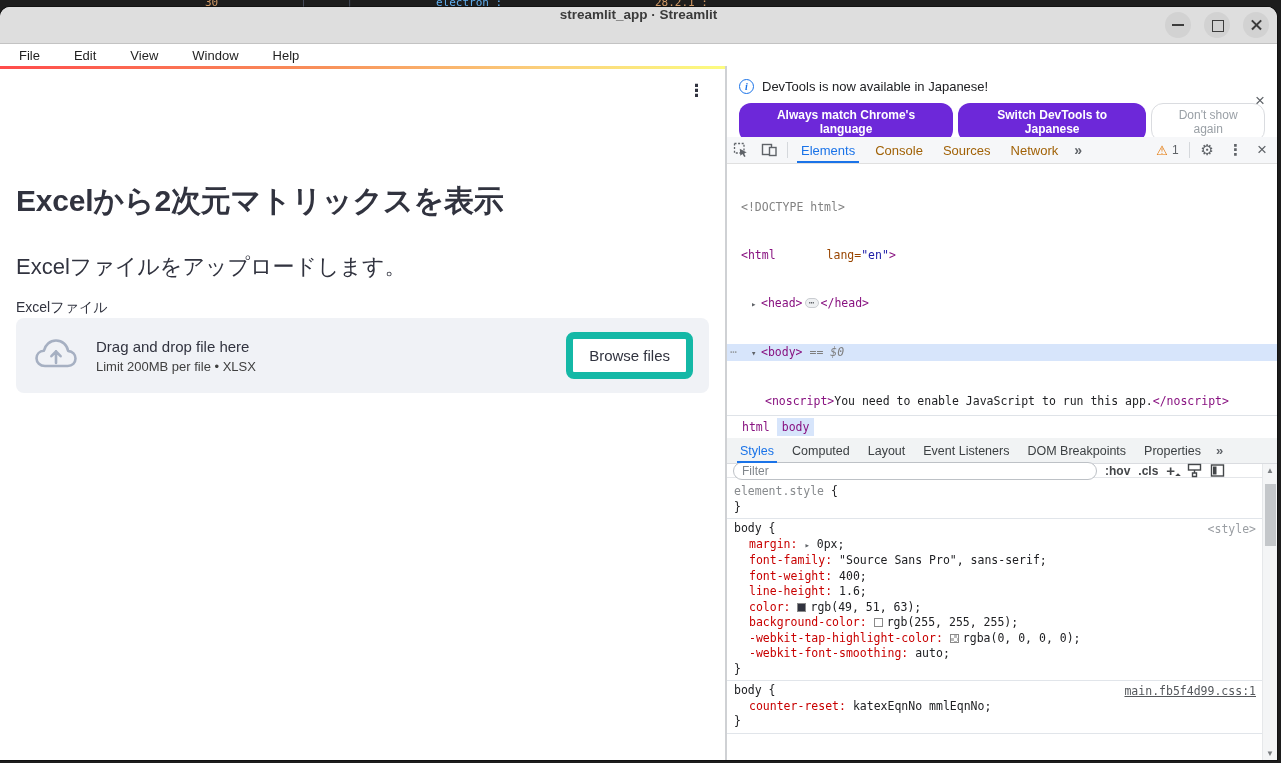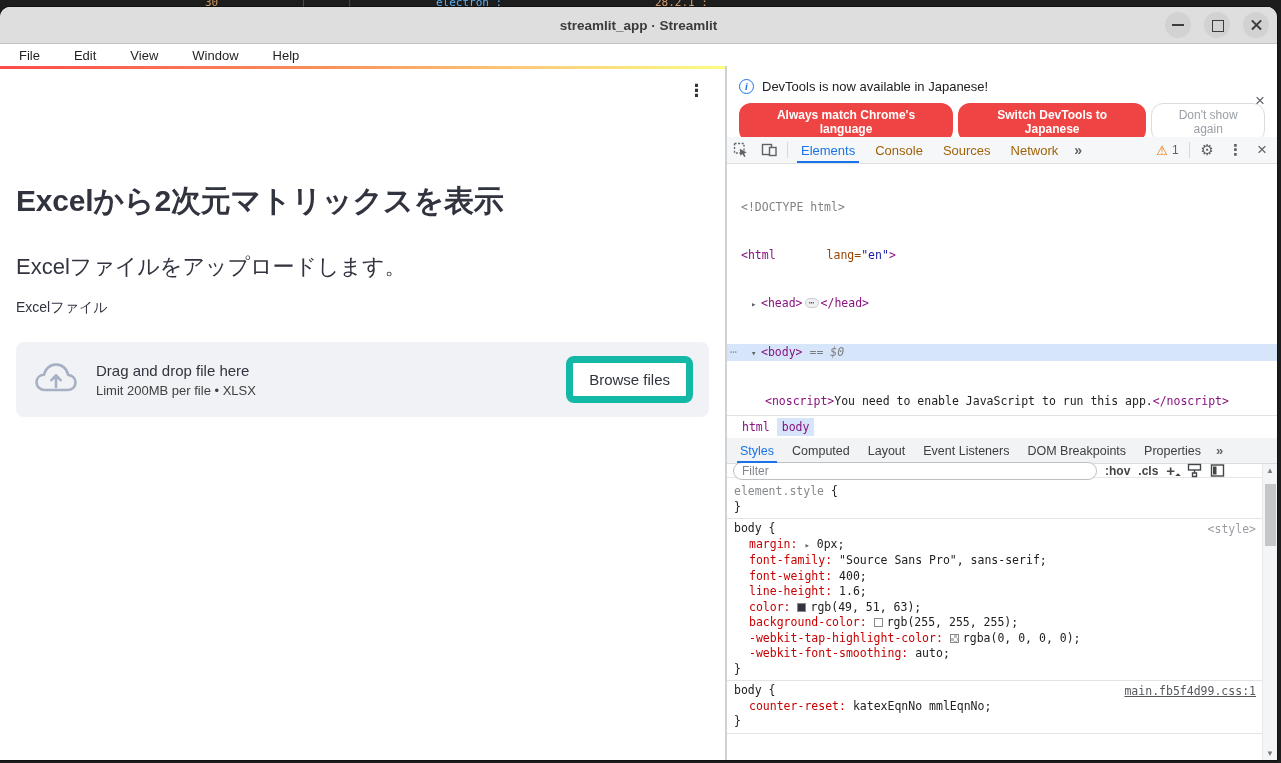--- a/index.html
+++ b/index.html
@@ -10,59 +10,59 @@
   .term-line { position:absolute; top:-4px; left:0; width:100%; font-family:"DejaVu Sans Mono",monospace; font-size:11px; white-space:pre; }
   .term-line span { position:absolute; top:0; }
   .tl-num { left:205px; color:#d19a66; }
   .tl-bars { left:300px; color:#4b5263; }
   .tl-electron { left:436px; color:#61afef; }
   .tl-ver { left:655px; color:#d19a66; }
 
   
   .window { position:absolute; left:0; top:7px; width:1277px; height:753px; background:#fff; border-radius:10px 10px 0 0; overflow:hidden; display:flex; flex-direction:column; box-shadow:0 0 0 1px rgba(0,0,0,.35); }
 
-  .titlebar { height:37px; background:#dedede; border-bottom:1px solid #c3c3c3; position:relative; display:flex; align-items:center; justify-content:center; flex:0 0 auto; }
+  .titlebar { height:37px; background:#dedede; border-bottom:1px solid #c3c3c3; position:relative; display:flex; align-items:flex-start; justify-content:center; flex:0 0 auto; }
   .title { font-size:13.5px; font-weight:bold; color:#3b3b3b; }
   .win-controls { position:absolute; right:8px; top:5px; display:flex; gap:13px; }
   .wc { width:26px; height:26px; border-radius:50%; background:#d2d2d2; position:relative; cursor:default; }
   .wc-min::after { content:""; position:absolute; left:7px; right:7px; top:12px; height:1.6px; background:#3c3c3c; }
   .wc-max::after { content:""; position:absolute; left:8px; top:8px; width:10px; height:10px; border:1.6px solid #3c3c3c; }
   .wc-close::before,.wc-close::after { content:""; position:absolute; left:6.5px; top:12.2px; width:13px; height:1.8px; background:#3c3c3c; }
   .wc-close::before { transform:rotate(45deg); } .wc-close::after { transform:rotate(-45deg); }
 
   .menubar { height:22px; background:#fff; display:flex; align-items:center; padding-left:8px; gap:12px; flex:0 0 auto; }
   .menu-item { font-size:13px; color:#1f1f1f; padding:0 11px; }
 
   .content { flex:1; display:flex; min-height:0; }
 
   
   .app-pane { width:725px; flex:0 0 auto; position:relative; background:#fff; }
   .deco { height:3px; background:linear-gradient(90deg,#ff4b4b 0%,#f8915a 45%,#fbd07c 75%,#fcfc80 100%); }
   .kebab { position:absolute; top:16px; right:20px; font-size:17px; color:#31333f; letter-spacing:0; line-height:1; font-weight:bold; }
   .h1 { position:absolute; left:16px; top:115px; font-size:30px; font-weight:700; color:#31333f; letter-spacing:-.2px; }
   .h2 { position:absolute; left:16px; top:186px; font-size:22px; font-weight:400; color:#31333f; }
   .uplabel { position:absolute; left:16px; top:233px; font-size:14px; color:#31333f; }
-  .uploader { position:absolute; left:16px; top:276px; width:693px; height:75px; background:#f0f2f6; border-radius:8px; display:flex; align-items:center; padding:0 16px; }
+  .uploader { position:absolute; left:16px; top:252px; width:693px; height:75px; background:#f0f2f6; border-radius:8px; display:flex; align-items:center; padding:0 16px; }
   .cloud { flex:0 0 auto; margin-right:18px; margin-left:2px; }
   .up-texts { flex:1; }
   .up-main { font-size:15px; color:#31333f; margin-bottom:4px; }
   .up-sub { font-size:13px; color:#404040; }
   .browse-btn { flex:0 0 auto; background:#fff; border:7px solid #14b8a6; border-radius:8px; padding:8px 16px; font-size:15px; color:#31333f; font-family:inherit; }
 
   
   .dt-pane { flex:1; border-left:2px solid #cfd1d4; background:#fff; display:flex; flex-direction:column; min-width:0; font-size:13px; color:#3c4043; }
 
   .dt-banner { height:71px; position:relative; padding:13px 12px 0 12px; flex:0 0 auto; background:#fff; }
   .banner-row1 { display:flex; align-items:center; gap:8px; }
   .info-ic { width:15px; height:15px; border:1.6px solid #1a73e8; border-radius:50%; color:#1a73e8; font-size:10px; font-weight:bold; display:flex; align-items:center; justify-content:center; font-family:"Liberation Serif",serif; font-style:italic; }
   .banner-msg { font-size:13px; color:#202124; }
   .banner-close { position:absolute; right:12px; top:26px; font-size:17px; color:#5f6368; line-height:1; }
   .pill-row { display:flex; gap:5px; margin-top:9px; }
   .pill { border-radius:12px; font-size:12px; font-weight:bold; padding:4px 11px; line-height:1.2; border:1px solid transparent; }
-  .pill-blue { background:#ef4444; color:#fff; }
+  .pill-blue { background:#6d28d9; color:#fff; }
   .pill-ghost { background:#fff; color:#9aa0a6; border-color:#dadce0; font-weight:normal; }
 
   .dt-tabbar { height:27px; background:#f6f7f9; border-bottom:1px solid #e0e0e0; display:flex; align-items:stretch; flex:0 0 auto; position:relative; }
   .tb-ic { display:flex; align-items:center; padding:0 6px; }
   .tb-sep { width:1px; background:#d5d8dc; margin:5px 3px; }
   .dt-tab { display:flex; align-items:center; padding:0 10px; font-size:13px; color:#a16207; position:relative; }
   .dt-tab.active { color:#1a73e8; }
   .dt-tab.active::after { content:""; position:absolute; left:6px; right:6px; bottom:0; height:2.5px; background:#1a73e8; }
   .tb-more { display:flex; align-items:center; padding:0 6px; color:#5f6368; font-size:14px; font-weight:bold; }
   .tb-right { position:absolute; right:4px; top:0; bottom:0; display:flex; align-items:center; gap:2px; }

